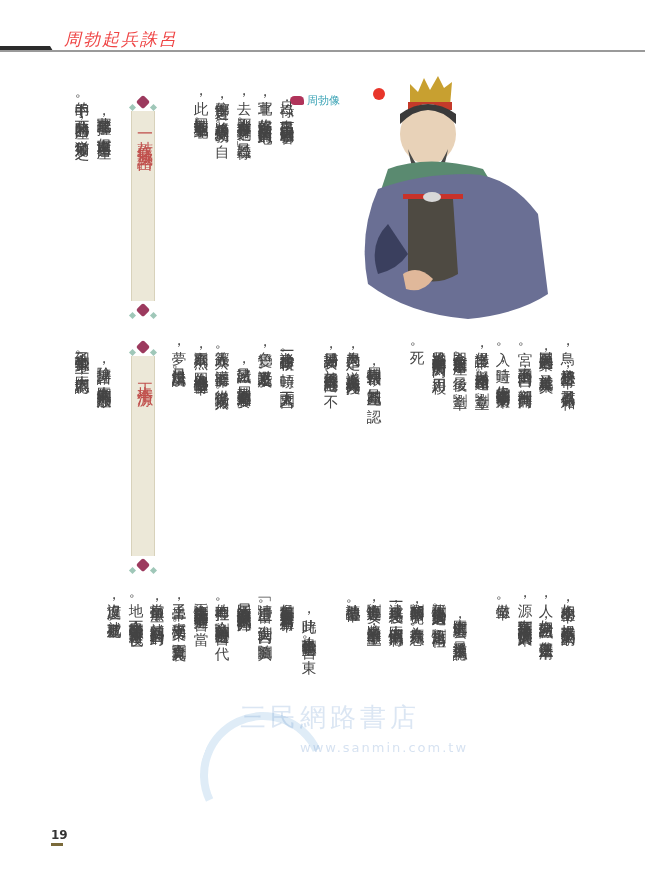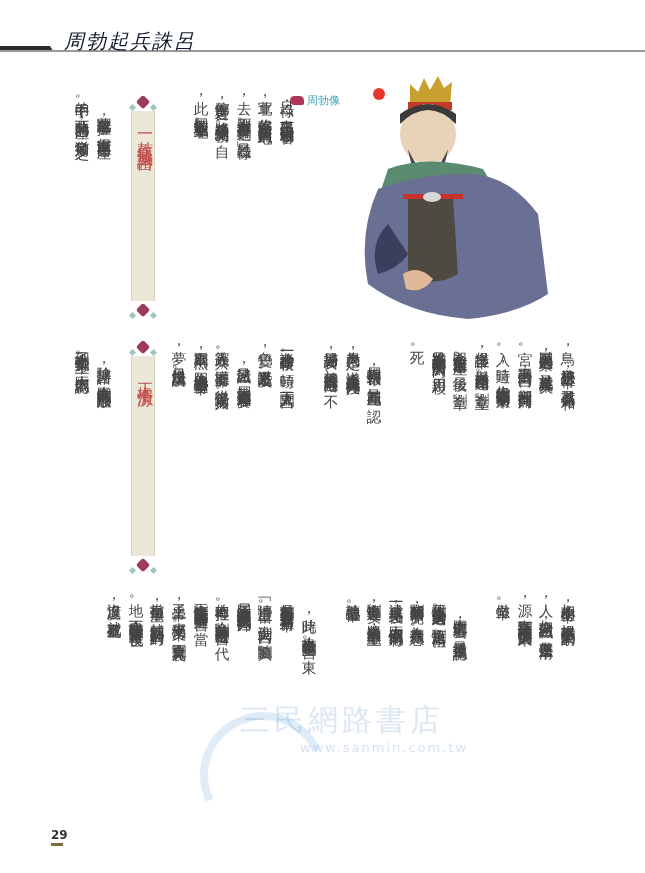--- a/index.html
+++ b/index.html
@@ -2,36 +2,36 @@
 <html><head>
 <meta charset="utf-8">
 <style>
   html, body { margin:0; padding:0; }
   body { width:645px; height:873px; background:#ffffff; position:relative; overflow:hidden;
          font-family:"DejaVu Serif", "Liberation Serif", serif; color:#3a3a3a; }
   .running-head { position:absolute; left:0; top:30px; width:645px; height:30px; }
   .rh-bar { position:absolute; left:0; top:16px; width:50px; height:5px; background:#2b2b2b; }
   .rh-bar:after { content:""; position:absolute; right:-3px; top:0; border-left:3px solid #2b2b2b; border-top:5px solid transparent; }
   .rh-line { position:absolute; left:0; top:20px; width:645px; height:2px; background:#9a9a9a; }
-  .rh-title { position:absolute; left:64px; top:-2px; font-size:20px; letter-spacing:2px; color:#0f172a; font-style:italic; }
+  .rh-title { position:absolute; left:64px; top:-2px; font-size:17px; letter-spacing:2px; color:#ef4444; font-style:italic; }
   .col { position:absolute; writing-mode:vertical-rl; font-size:14.6px; line-height:17px; letter-spacing:0.95px; color:#444; white-space:nowrap; }
   .section-head { position:absolute; width:22px; background:#ece8d8; border-left:1px solid #d8d2bb; border-right:1px solid #d8d2bb; }
   .section-head .sh-text { writing-mode:vertical-rl; font-size:16px; color:#c0504d; letter-spacing:3px; position:absolute; left:2px; top:30px; }
   .orn { position:absolute; width:14px; height:14px; }
   .orn-top { left:4px; top:-16px; }
   .orn-bot { left:4px; bottom:-16px; }
   .orn .petal { position:absolute; left:2px; top:2px; width:10px; height:10px; background:#9c3a5e; transform:rotate(45deg); border-radius:2px; }
   .orn .dotl, .orn .dotr { position:absolute; width:5px; height:5px; background:#9fc7b8; transform:rotate(45deg); top:10px; }
   .orn .dotl { left:-6px; } .orn .dotr { left:15px; }
   .caption { position:absolute; left:290px; top:93px; width:140px; }
   .cap-title { font-size:11px; color:#3aa3b5; margin-bottom:3px; display:flex; align-items:center; }
   .cap-icon { display:inline-block; width:14px; height:9px; background:#b0335a; border-radius:5px 5px 2px 5px; margin-right:3px; }
   .cap-body { font-size:9.2px; line-height:16px; letter-spacing:1.6px; color:#555; }
   .portrait { position:absolute; left:348px; top:74px; width:216px; height:250px; }
-  .watermark { position:absolute; left:240px; top:700px; font-size:30px; color:rgba(90,140,200,0.22); letter-spacing:4px; font-family:"DejaVu Sans", sans-serif;text-align:center; }
+  .watermark { position:absolute; left:240px; top:700px; font-size:26px; color:rgba(90,140,200,0.22); letter-spacing:4px; font-family:"DejaVu Sans", sans-serif;text-align:center; }
   .watermark-url { position:absolute; left:300px; top:740px; font-size:13px; color:rgba(90,140,200,0.25); letter-spacing:2px; font-family:"DejaVu Sans", sans-serif; }
   .wm-arc { position:absolute; left:200px; top:712px; width:110px; height:110px; border-radius:50%; border:8px solid rgba(110,170,220,0.22); border-bottom-color:transparent; border-right-color:transparent; transform:rotate(20deg); }
   .page-number { position:absolute; left:51px; top:828px; font-size:12px; font-weight:bold; color:#333; font-family:"DejaVu Sans", sans-serif; }
   .page-number-bar { position:absolute; left:51px; top:843px; width:12px; height:3px; background:#7a6a3a; }
 </style>
 </head>
 <body>
 
 <div class="running-head">
   <div class="rh-bar"></div>
@@ -138,14 +138,14 @@
 <div class="col" style="left:193px; top:592px;">王劉恆就在眾大臣的簇擁下進宮。當</div>
 <div class="col" style="left:171px; top:592px;">上了皇帝，史稱漢文帝。齊王劉襄見</div>
 <div class="col" style="left:149px; top:592px;">當皇帝無望，就領兵回到自己的封</div>
 <div class="col" style="left:128px; top:592px;">地。而小皇帝劉弘被帶出宮連一夜也</div>
 <div class="col" style="left:106px; top:592px;">沒度過，就被處死了。</div>
 
 <div class="wm-arc"></div>
 <div class="watermark">三民網路書店</div>
 <div class="watermark-url">www.sanmin.com.tw</div>
 
-<div class="page-number">29</div>
+<div class="page-number">19</div>
 <div class="page-number-bar"></div>
 
 </body></html>

